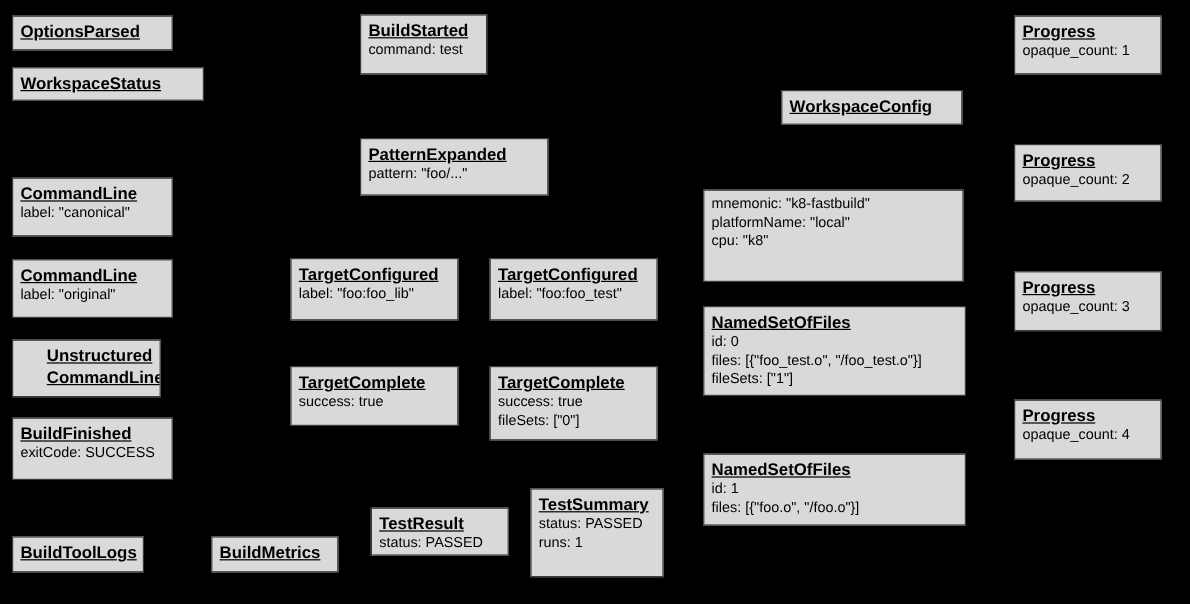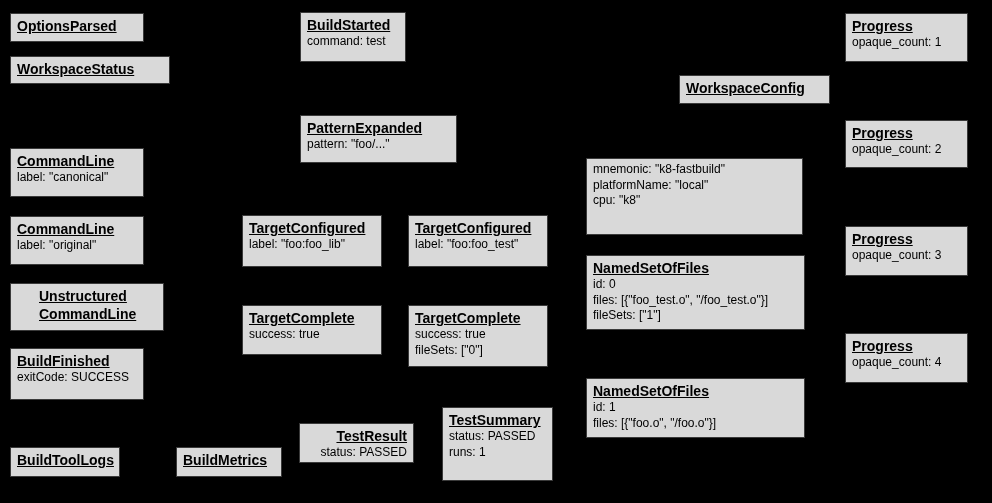--- a/index.html
+++ b/index.html
@@ -48,21 +48,21 @@
       <div class="box-title">WorkspaceStatus</div>
     </div>
     <div class="box" style="left: 10px; top: 148px; width: 134px; height: 49px;">
       <div class="box-title">CommandLine</div>
       <div class="box-detail">label: "canonical"</div>
     </div>
     <div class="box" style="left: 10px; top: 216px; width: 134px; height: 49px;">
       <div class="box-title">CommandLine</div>
       <div class="box-detail">label: "original"</div>
     </div>
-    <div class="box" style="left: 10px; top: 283px; width: 154px; height: 48px; padding-left: 28px;">
+    <div class="box" style="left: 10px; top: 283px; width: 124px; height: 48px; padding-left: 28px;">
       <div class="box-title">Unstructured</div>
       <div class="box-title">CommandLine</div>
     </div>
     <div class="box" style="left: 10px; top: 348px; width: 134px; height: 52px;">
       <div class="box-title">BuildFinished</div>
       <div class="box-detail">exitCode: SUCCESS</div>
     </div>
     <div class="box" style="left: 10px; top: 447px; width: 110px; height: 30px;">
       <div class="box-title">BuildToolLogs</div>
     </div>
@@ -87,30 +87,30 @@
     </div>
     <div class="box" style="left: 242px; top: 305px; width: 140px; height: 50px;">
       <div class="box-title">TargetComplete</div>
       <div class="box-detail">success: true</div>
     </div>
     <div class="box" style="left: 408px; top: 305px; width: 140px; height: 62px;">
       <div class="box-title">TargetComplete</div>
       <div class="box-detail">success: true</div>
       <div class="box-detail">fileSets: ["0"]</div>
     </div>
-    <div class="box" style="left: 299px; top: 423px; width: 115px; height: 40px; text-align: right;">
+    <div class="box" style="left: 309px; top: 423px; width: 115px; height: 40px;">
       <div class="box-title">TestResult</div>
       <div class="box-detail">status: PASSED</div>
     </div>
     <div class="box" style="left: 442px; top: 407px; width: 111px; height: 74px;">
       <div class="box-title">TestSummary</div>
       <div class="box-detail">status: PASSED</div>
       <div class="box-detail">runs: 1</div>
     </div>
-    <div class="box" style="left: 651px; top: 75px; width: 151px; height: 29px; margin-left: 28px;">
+    <div class="box" style="left: 651px; top: 75px; width: 151px; height: 29px;">
       <div class="box-title">WorkspaceConfig</div>
     </div>
     <div class="box" style="left: 586px; top: 158px; width: 217px; height: 77px;">
       <div class="box-detail">mnemonic: "k8-fastbuild"</div>
       <div class="box-detail">platformName: "local"</div>
       <div class="box-detail">cpu: "k8"</div>
     </div>
     <div class="box" style="left: 586px; top: 255px; width: 219px; height: 75px;">
       <div class="box-title">NamedSetOfFiles</div>
       <div class="box-detail">id: 0</div>

